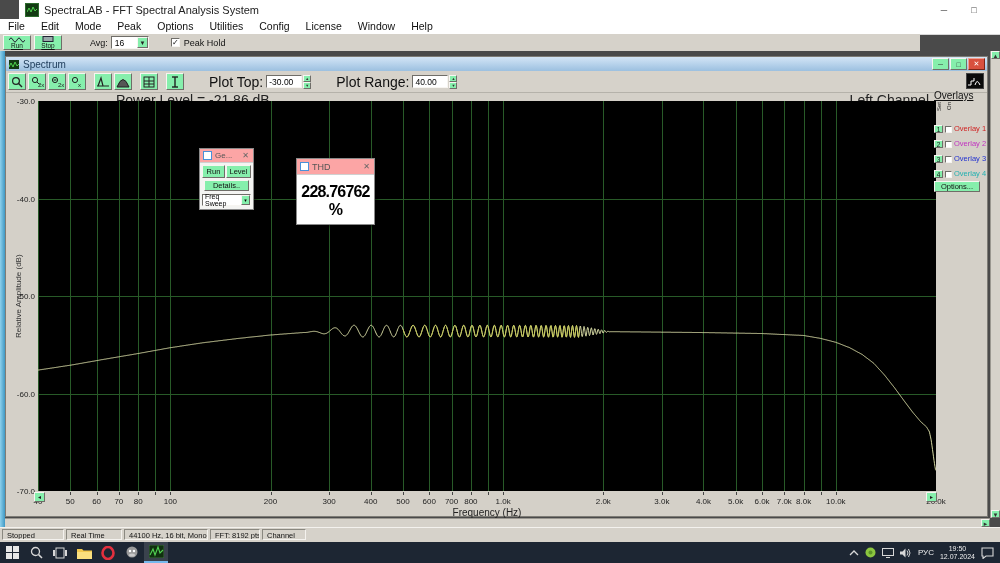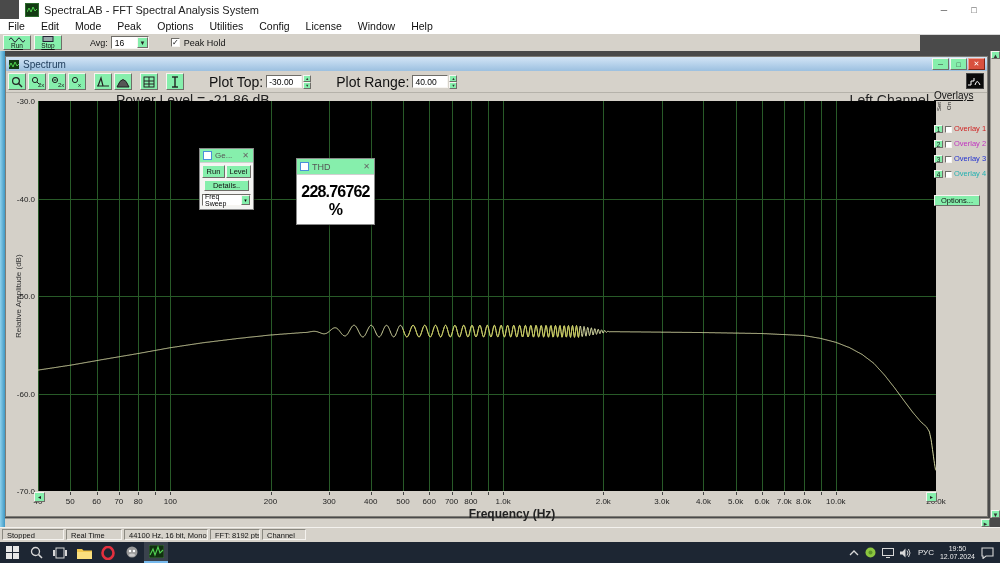--- a/index.html
+++ b/index.html
@@ -44,35 +44,35 @@
   .fld{width:36px;height:13px;margin-left:3px;font-size:8.5px;padding:0 2px;display:flex;align-items:center;}
   .spin{width:8px;height:14px;margin-left:1px;display:flex;flex-direction:column;}
   .spin div{flex:1;font-size:4px;line-height:5px;text-align:center;color:#333;}
   .toolicon{position:absolute;right:3px;top:16px;width:16px;height:14px;background:#0a0a0a;border:1px solid #444;}
   .hdr-lbl{position:absolute;font-size:14px;color:#222;}
   .yaxis-title{position:absolute;left:6px;top:44px;height:390px;width:12px;display:flex;align-items:center;justify-content:center;writing-mode:vertical-rl;transform:rotate(180deg);font-size:8px;color:#333;}
   #plot{position:absolute;left:32px;top:44px;width:898px;height:390px;background:#000;}
   .ylab{position:absolute;width:29px;text-align:right;font-size:8px;color:#222;}
   .xtick{position:absolute;width:1px;height:3px;background:#444;top:435px;}
   .xlab{position:absolute;top:440px;font-size:8px;color:#222;transform:translateX(-50%);white-space:nowrap;}
-  .xaxis-title{position:absolute;left:446px;top:450px;width:120px;text-align:center;font-size:12px;color:#222;font-weight:bold;}
+  .xaxis-title{position:absolute;left:421px;top:450px;width:120px;text-align:center;font-size:10px;color:#222;}
   .pscroll{position:absolute;width:11px;height:10px;display:flex;align-items:center;justify-content:center;font-size:5px;color:#222;}
   
   .ovl{position:absolute;left:928px;top:33px;width:54px;}
   .ovl-title{font-size:10px;color:#111;text-decoration:underline;text-align:left;}
   .ovl-cols{position:relative;height:17px;}
   .ovl-col{position:absolute;font-size:6px;color:#222;writing-mode:vertical-rl;transform:rotate(180deg);}
   .ovl-row{display:flex;align-items:flex-end;height:10px;margin-top:5px;}
   .ovl-num{width:9px;height:8px;font-size:6.5px;line-height:7px;text-align:center;color:#111;}
   .ovl-chk{width:7px;height:7px;margin-left:2px;}
   .ovl-lbl{font-size:7.5px;margin-left:2px;white-space:nowrap;}
-  .ovl-opt{margin-top:17px;width:46px;height:11px;font-size:7.5px;color:#111;display:flex;align-items:center;justify-content:center;}
+  .ovl-opt{margin-top:3px;width:46px;height:11px;font-size:7.5px;color:#111;display:flex;align-items:center;justify-content:center;}
   
   .dlg{position:absolute;background:#f4f4f2;border:1px solid #8a8a8a;box-shadow:2px 2px 4px rgba(0,0,0,.55);z-index:50;box-sizing:border-box;}
-  .dlg-title{height:13px;display:flex;align-items:center;background:#86efac;border-bottom:1px solid #d0d0d0;}
+  .dlg-title{height:13px;display:flex;align-items:center;background:#fca5a5;border-bottom:1px solid #d0d0d0;}
   .dlg-ico{width:7px;height:7px;border:1px solid #4a90d9;background:#fff;margin-left:3px;}
   .dlg-t{font-size:8px;color:#555;margin-left:3px;flex:1;white-space:nowrap;overflow:hidden;}
   .dlg-x{font-size:8px;color:#666;margin-right:4px;}
   .gbtn{height:13px;font-size:7.5px;color:#111;display:flex;align-items:center;justify-content:center;}
   .thd-val{font-size:16px;font-weight:bold;letter-spacing:-0.8px;color:#000;text-align:center;margin-top:8px;font-family:"Liberation Sans",sans-serif;}
   
   .statusbar{left:0;top:527px;width:1000px;height:15px;background:#d6d2ca;border-top:1px solid #f4f2ee;}
   .status-panel{position:absolute;top:1px;height:11px;border:1px solid;border-color:#8a8880 #f4f2ee #f4f2ee #8a8880;font-size:7.5px;color:#111;padding:1px 0 0 4px;box-sizing:border-box;white-space:nowrap;overflow:hidden;}
   
   .taskbar{left:0;top:542px;width:1000px;height:21px;background:#1d2633;display:flex;align-items:center;}

